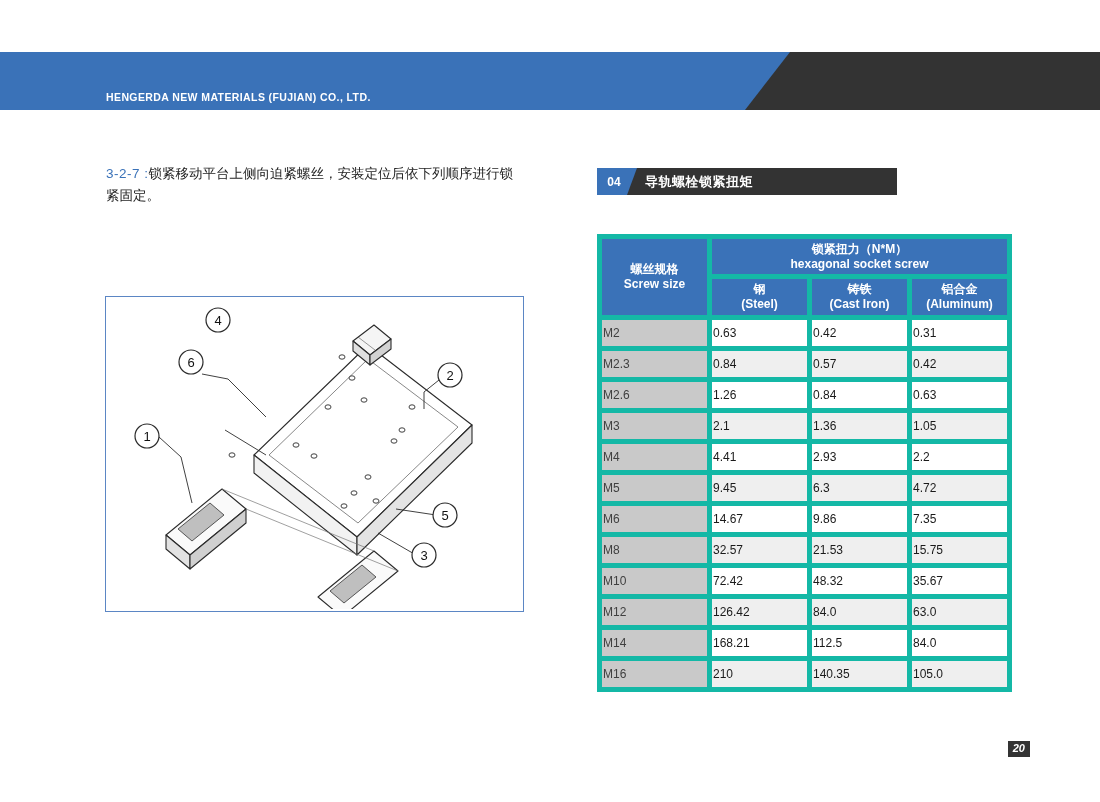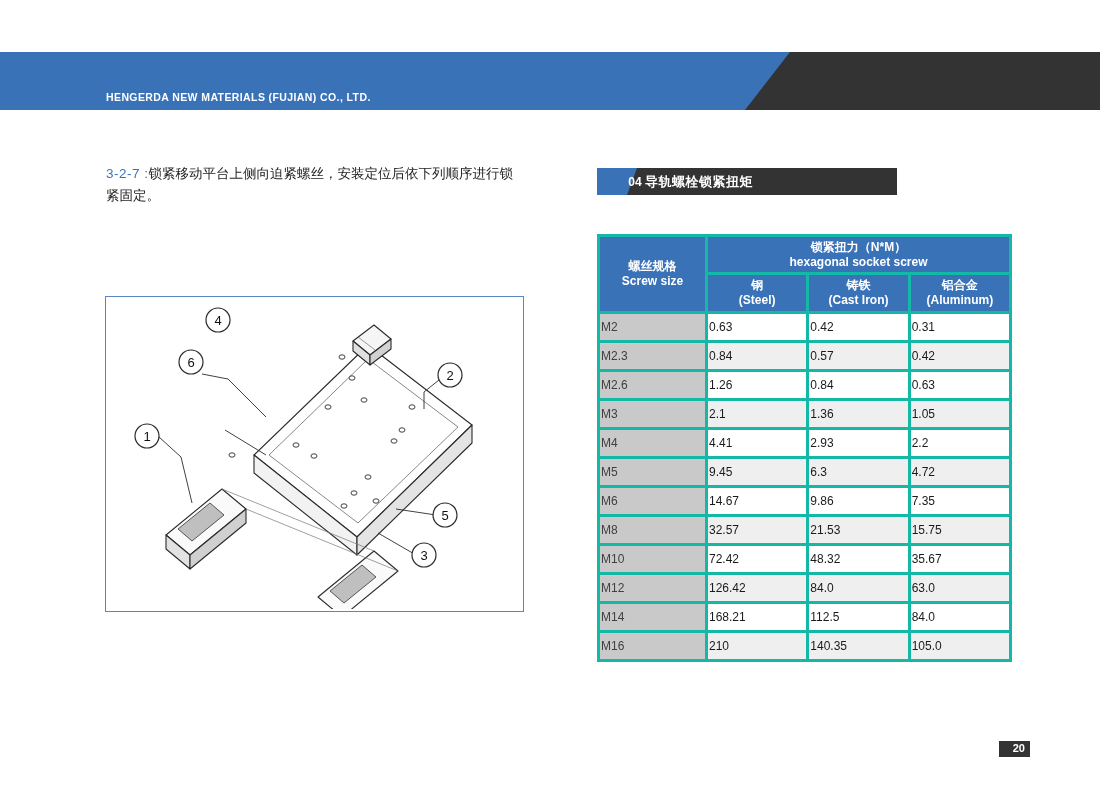--- a/index.html
+++ b/index.html
@@ -101,41 +101,40 @@
     background: #3a72b8;
     clip-path: polygon(0 0, 40px 0, 30px 27px, 0 27px);
   }
   .section-bar .bar-num {
     position: absolute;
     left: 0; top: 0;
     width: 34px; height: 27px;
     display: flex; align-items: center; justify-content: center;
     color: #ffffff; font-size: 12px; font-weight: bold;
     z-index: 2;
-    padding-left: 21px;
   }
   .section-bar .bar-title {
     position: absolute;
     left: 48px; top: 0;
     height: 27px;
     display: flex; align-items: center;
     color: #ffffff; font-size: 13px; font-weight: bold;
     letter-spacing: 0.5px;
     z-index: 2;
   }
 
   table.torque {
     position: absolute;
     left: 597px; top: 234px;
     width: 415px;
     border-collapse: collapse;
     table-layout: fixed;
   }
   table.torque th, table.torque td {
-    border: 3px solid #14b8a6;
+    border: 5px solid #14b8a6;
     font-size: 12px;
     color: #1a1a1a;
     margin-top: 44px;
   }
   table.torque th {
     background: #3a72b8;
     color: #ffffff;
     font-weight: bold;
     line-height: 15px;
   }
@@ -152,22 +151,23 @@
   table.torque tr.alt td.size-cell { background: #c9c9c9; }
 
   
   .page-number {
     position: absolute;
     right: 70px; bottom: 45px;
     background: #333333;
     color: #ffffff;
     font-size: 11px;
     font-weight: bold;
-    padding: 2px 5px 3px 14px;
+    padding: 2px 5px 3px 5px;
     line-height: 11px;
+    font-style: italic;
   }
 </style>
 </head>
 <body>
 
 <div class="header">
   <div class="header-blue"></div>
   <div class="header-dark"></div>
   <div class="header-company">HENGERDA NEW MATERIALS (FUJIAN) CO., LTD.</div>
 </div>

